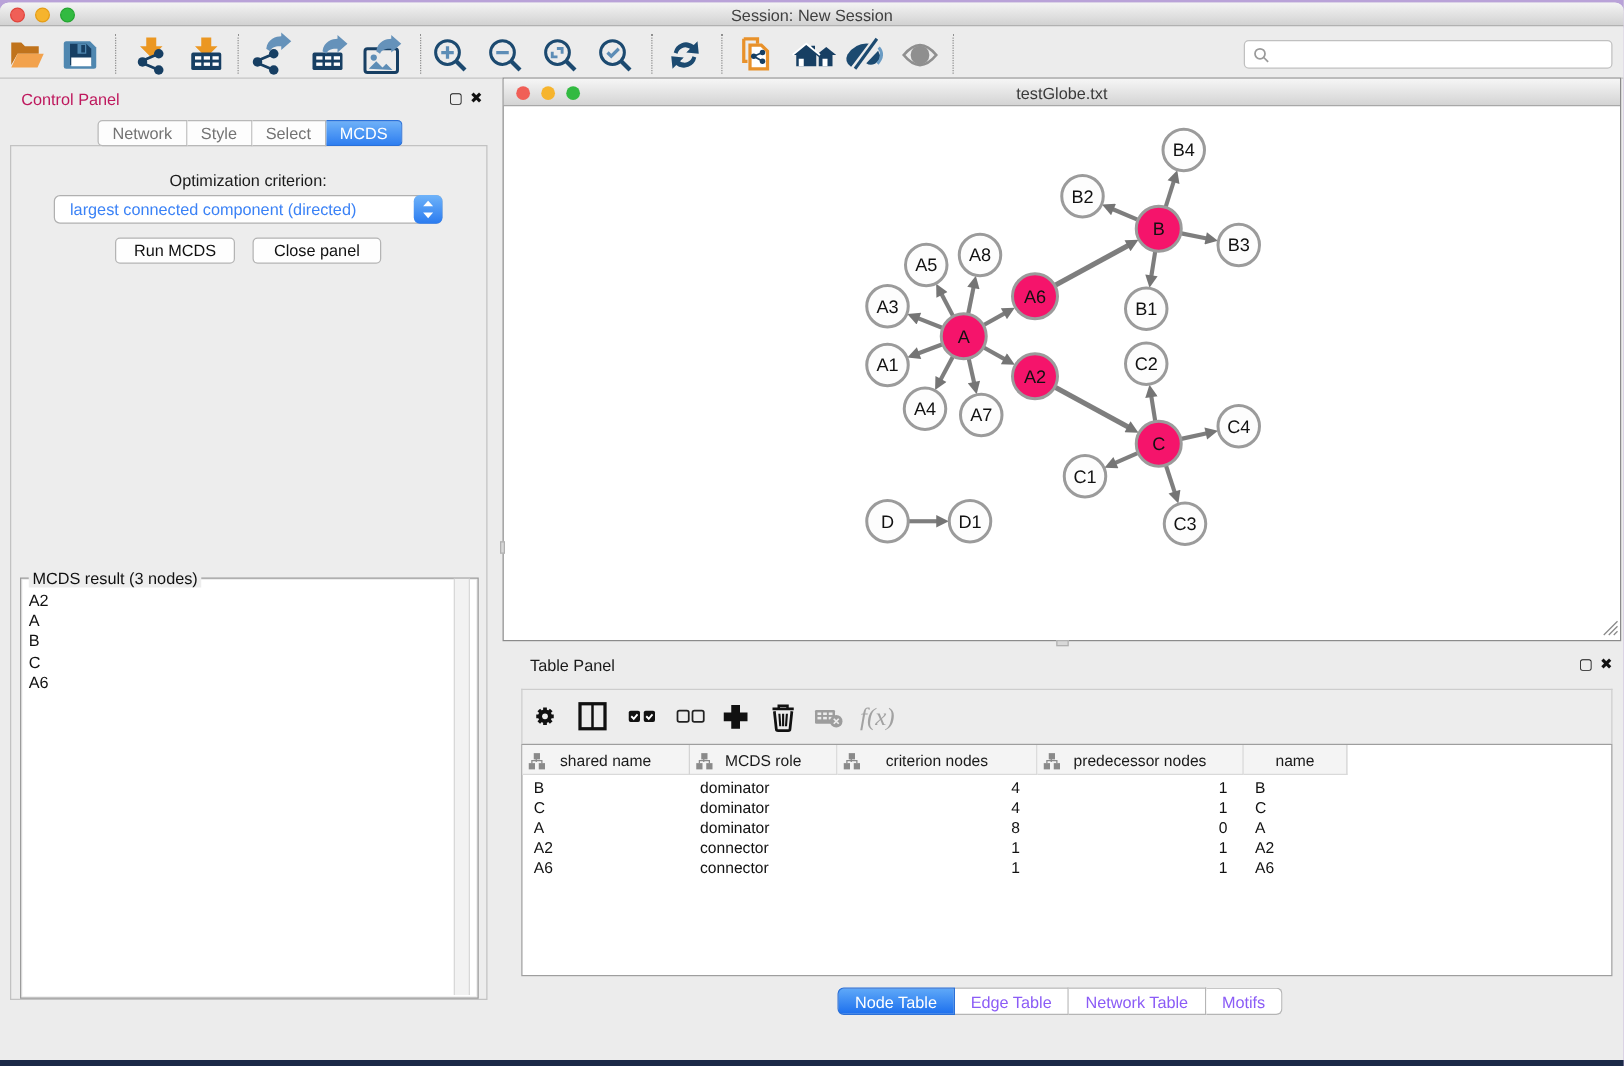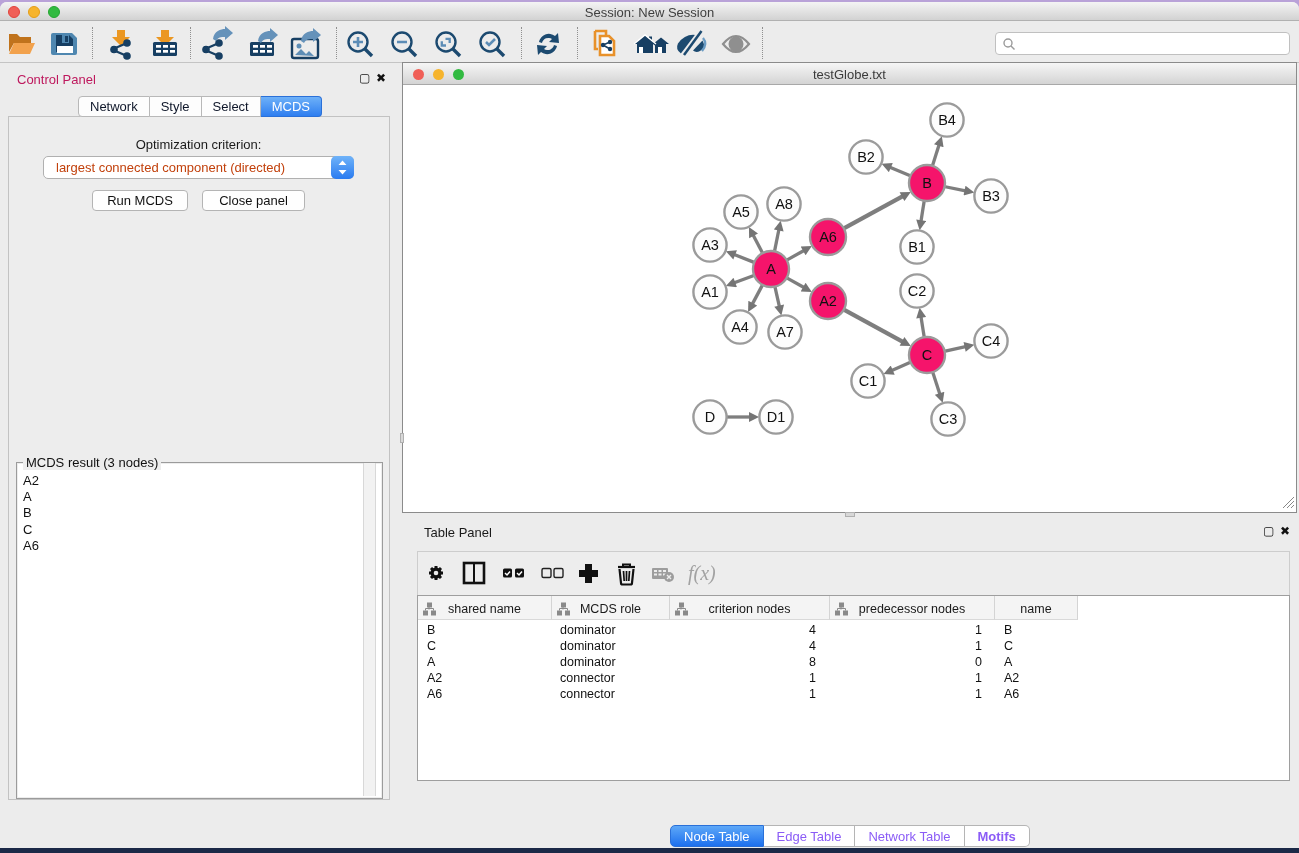--- a/index.html
+++ b/index.html
@@ -14,27 +14,27 @@
 
 #toolbar { position:absolute; left:0; top:20px; width:1299px; height:41px; background:#ececec; border-bottom:1px solid #c4c4c4; }
 .sep { position:absolute; top:5px; height:32px; width:0; border-left:1px dotted #8f8f8f; }
 #searchbox { position:absolute; left:995px; top:10px; width:295px; height:23px; background:#fff; border:1px solid #c0c0c0; border-radius:4px; }
 #searchbox svg { position:absolute; left:6px; top:4px; }
 
 #cpanel { position:absolute; left:0; top:61px; width:397px; height:755px; }
 #cpanel .hdr { position:absolute; left:2px; top:9px; font-size:13px; color:#be185d;margin-left:15px; }
 .paneicons { position:absolute; font-size:12px; color:#111; }
 #cptabs { position:absolute; left:78px; top:33px; height:21px; display:flex; z-index:3; }
-.tab { height:21px; line-height:20px; font-size:13px; color:#0f172a; background:#fdfdfd; border:1px solid #b8b8b8; border-left:none; padding:0 11px; text-align:center; }
+.tab { height:21px; line-height:20px; font-size:13px; color:#737373; background:#fdfdfd; border:1px solid #b8b8b8; border-left:none; padding:0 11px; text-align:center; }
 .tab.first { border-left:1px solid #b8b8b8; border-radius:4px 0 0 4px; }
 .tab.last { border-radius:0 4px 4px 0; }
 .tab.sel { background:linear-gradient(#6eb1f8,#2e7ef0); color:#fff; border-color:#2a70d8; }
 #cpbody { position:absolute; left:8px; top:53px; width:382px; height:684px; background:#ededed; border:1px solid #c2c2c2; }
 #optlabel { position:absolute; left:0; top:74px; width:100%; text-align:center; font-size:13px; color:#1a1a1a; }
-#dropdown { position:absolute; left:43px; top:93px; width:311px; height:23px; background:#fff; border:1px solid #b0b0b0; border-radius:5px; font-size:13px; color:#c2410c; line-height:21px; padding-left:12px; }
+#dropdown { position:absolute; left:43px; top:93px; width:311px; height:23px; background:#fff; border:1px solid #b0b0b0; border-radius:5px; font-size:13px; color:#3b82f6; line-height:21px; padding-left:12px; }
 #dropdown .step { position:absolute; right:-1px; top:-1px; width:23px; height:23px; border-radius:5px; background:linear-gradient(#6fb3f9,#2a7bf0); }
 #runbtn { position:absolute; left:92px; top:127px; width:96px; height:21px; }
 #closebtn { position:absolute; left:202px; top:127px; width:103px; height:21px; }
 .btn { background:#fefefe; border:1px solid #b4b4b4; border-radius:4px; font-size:13px; color:#111; text-align:center; line-height:19px; }
 #groupbox { position:absolute; left:16px; top:399px; width:367px; height:337px; border:1px solid #9b9b9b; }
 #grouplegend { position:absolute; left:6px; top:-8px; background:#ededed; font-size:13px; color:#111; padding:0 3px; }
 #mlist { position:absolute; left:1px; top:1px; width:363px; height:333px; background:#fff; font-size:13px; color:#111; padding:9px 0 0 5px; line-height:16.2px; }
 #mscroll { position:absolute; right:6px; top:0px; width:13px; height:333px; background:#f2f2f2; border-left:1px solid #d8d8d8; border-right:1px solid #d8d8d8; }
 
 #netwin { position:absolute; left:402px; top:60px; width:895px; height:451px; background:#fff; border:1px solid #8b8b8b; }
@@ -45,24 +45,24 @@
 
 #tpanel { position:absolute; left:397px; top:516px; width:902px; height:300px; }
 #tpanel .hdr { position:absolute; left:27px; top:7px; font-size:13px; color:#1a1a1a; }
 #ttoolbar { position:absolute; left:20px; top:33px; width:873px; height:44px; background:#ededed; border:1px solid #cdcdcd; border-bottom:none; }
 #ttable { position:absolute; left:20px; top:77px; width:873px; height:186px; background:#fff; border:1px solid #9e9e9e; font-size:12.5px; color:#111; }
 .thead { position:absolute; top:0; height:24px; background:#f4f4f4; border-right:1px solid #d4d4d4; border-bottom:1px solid #d9d9d9; }
 .thead .txt { position:absolute; top:6px; width:100%; text-align:center; font-size:12.5px; color:#1a1a1a; }
 .trow { position:absolute; height:16px; line-height:16px; }
 .cell { position:absolute; top:0; height:16px; }
 .num { text-align:right; }
-#btabs { position:absolute; left:273px; top:272px; height:22px; display:flex;margin-top:35px; }
+#btabs { position:absolute; left:273px; top:272px; height:22px; display:flex; }
 .btab { height:22px; line-height:21px; font-size:13px; color:#8b5cf6; background:#fff; border:1px solid #b5b5b5; border-left:none; padding:0 13px; }
 .btab.first { border-left:1px solid #b5b5b5; border-radius:5px 0 0 5px; }
-.btab.last { border-radius:0 5px 5px 0;font-weight:bold; }
+.btab.last { border-radius:0 5px 5px 0; }
 .btab.sel { background:linear-gradient(#5ea8f8,#1d70ee); color:#fff; border-color:#2a70d8; }
 
 #statusbar { position:absolute; left:0; top:815px; width:1299px; height:31px; background:#ececec; border-top:1px solid #c2c2c2; }
 #listbtn { position:absolute; left:12px; top:5px; width:24px; height:24px; background:#fbfbfb; border:1px solid #b3b3b3; border-radius:5px; }
 #membtn { position:absolute; left:1212px; top:5px; width:79px; height:23px; background:#fdfdfd; border:1px solid #bdbdbd; border-radius:4px; font-size:12px; color:#111; line-height:21px; text-align:center; }
 #membtn .dot { display:inline-block; width:9px; height:9px; border-radius:50%; background:#1fa824; margin-right:4px; vertical-align:-1px; }
 </style>
 </head>
 <body>
 <div id="deskbot"></div>

